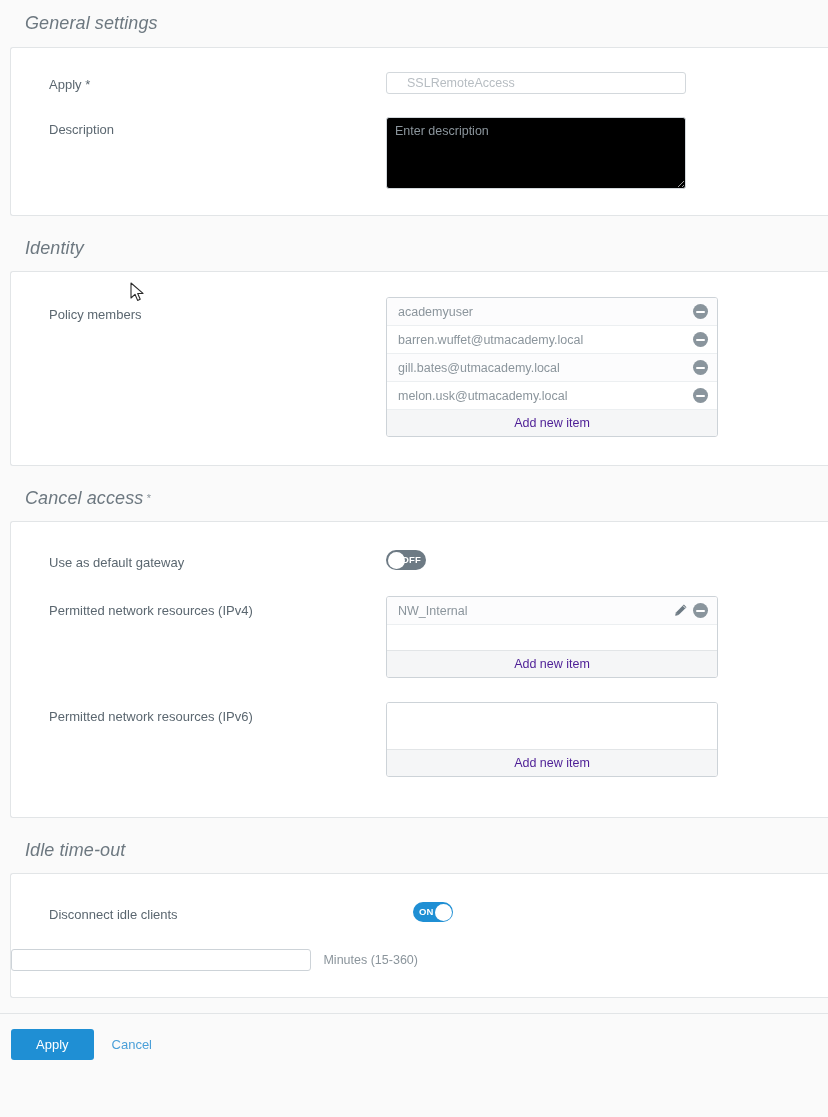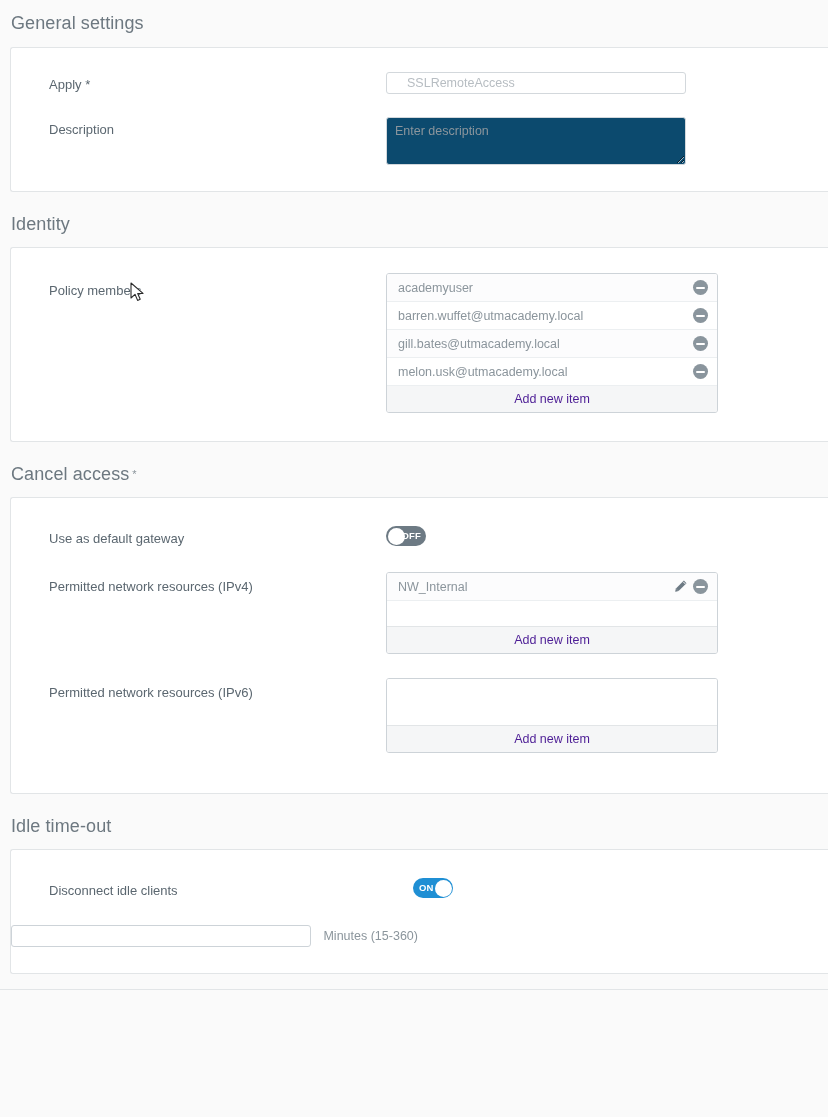--- a/index.html
+++ b/index.html
@@ -14,22 +14,23 @@
     position: relative;
     width: 828px; height: 1117px;
     background: #fafafa;
   }
 
   
   .section-heading {
     font-size: 18px;
     color: #6d7880;
     font-weight: 400;
-    padding: 13px 0 13px 11px;
+    padding: 13px 0 13px 25px;
     letter-spacing: .1px;
+    font-style: italic;
   }
   .section-heading .req-star {
     font-size: 11px;
     color: #8a949b;
     vertical-align: 2px;
     margin-left: 3px;
   }
 
   
   .card {
@@ -68,24 +69,24 @@
     font-family: "Liberation Sans", sans-serif;
     font-size: 12.5px;
     color: #b7bdc2;
     padding: 0 20px;
     outline: none;
     display: block;
   }
   .text-input::placeholder { color: #b7bdc2; }
   .textarea-input {
     width: 300px;
-    height: 48px;
+    height: 72px;
     border: 1px solid #d3d8dc;
     border-radius: 3px;
-    background: #0c4a6e;
+    background: #000000;
     font-family: "Liberation Sans", sans-serif;
     font-size: 12.5px;
     color: #8b959c;
     padding: 6px 8px;
     outline: none;
     resize: vertical;
     display: block;
     line-height: 15px;
   }
   .textarea-input::placeholder { color: #8b959c; }
@@ -369,20 +370,24 @@
     </div>
     <div class="form-row">
       <div class="form-control">
         <input class="plain-input" type="text" style="">
         <span class="unit-label">Minutes (15-360)</span>
       </div>
     </div>
   </div>
 
   <div class="footer-sep"></div>
+  <div class="footer">
+    <button class="btn-primary">Apply</button>
+    <button class="btn-link">Cancel</button>
+  </div>
 
   <div class="cursor">
     <svg width="16" height="22" viewBox="0 0 16 22" aria-hidden="true">
       <path d="M1 1 L1 16 L5 12.3 L7.6 18.4 L10.2 17.3 L7.7 11.5 L13 11.4 Z" fill="#ffffff" stroke="#2b2b2b" stroke-width="1.1" stroke-linejoin="round"></path>
     </svg>
   </div>
 
 </div>
 
 </body></html>

